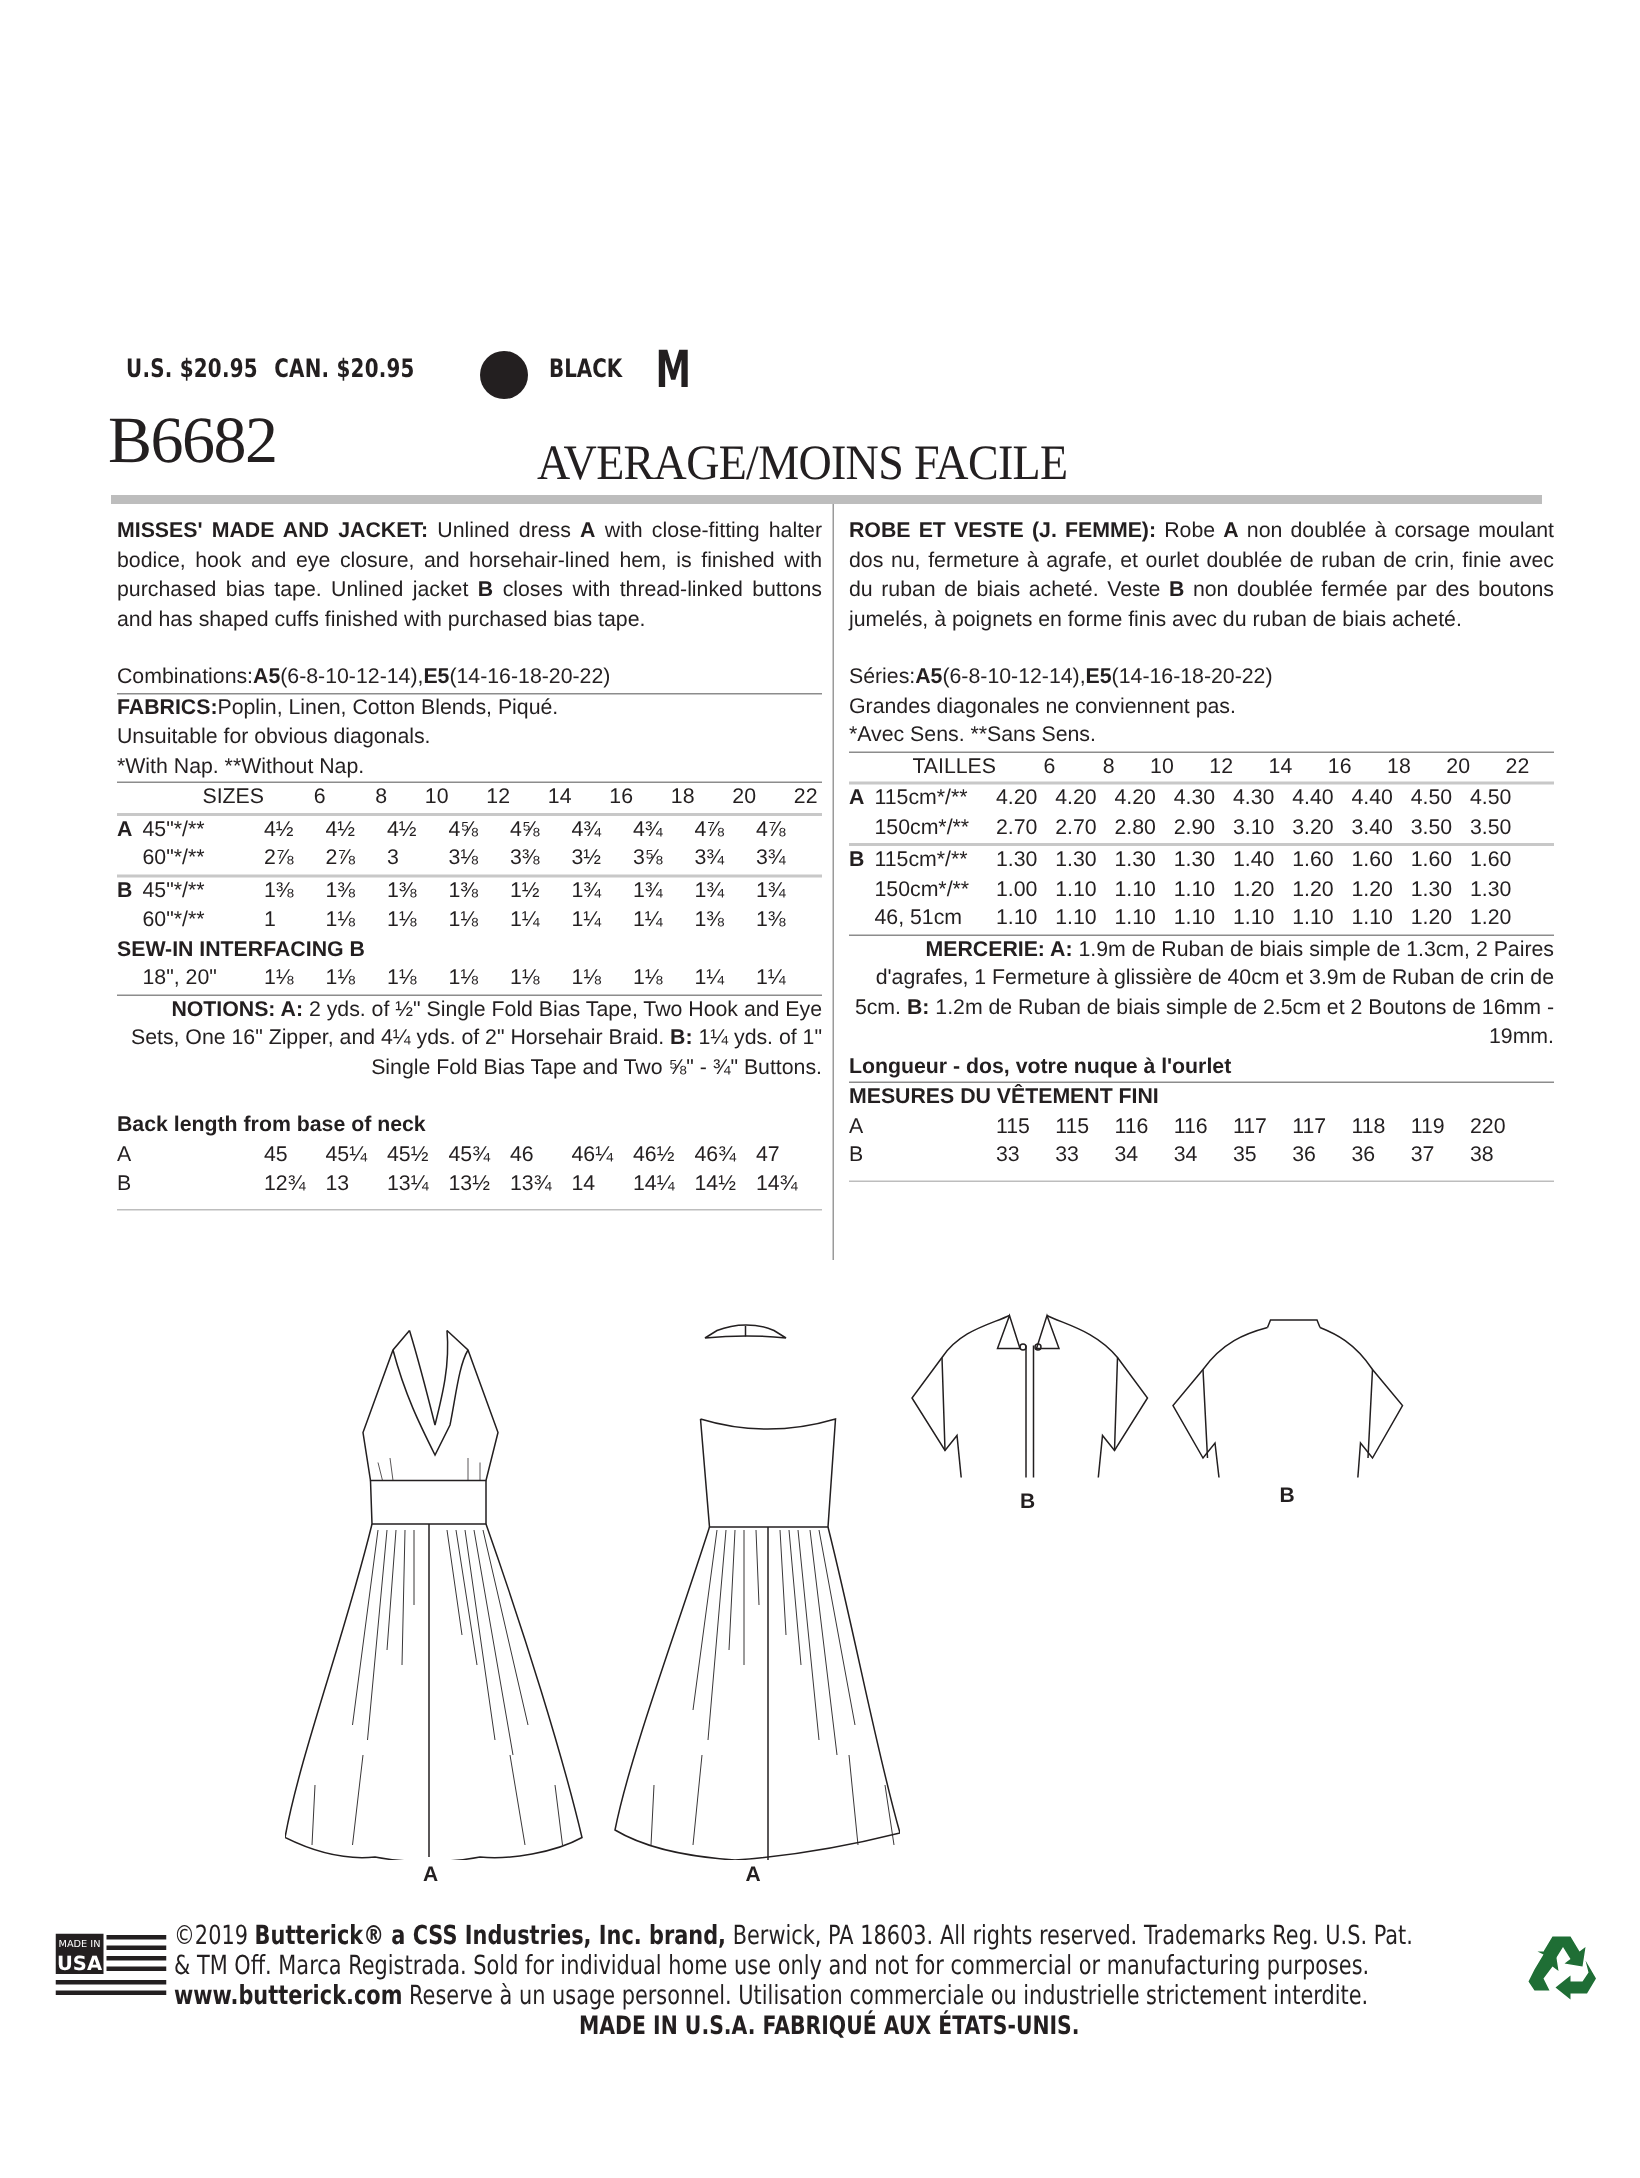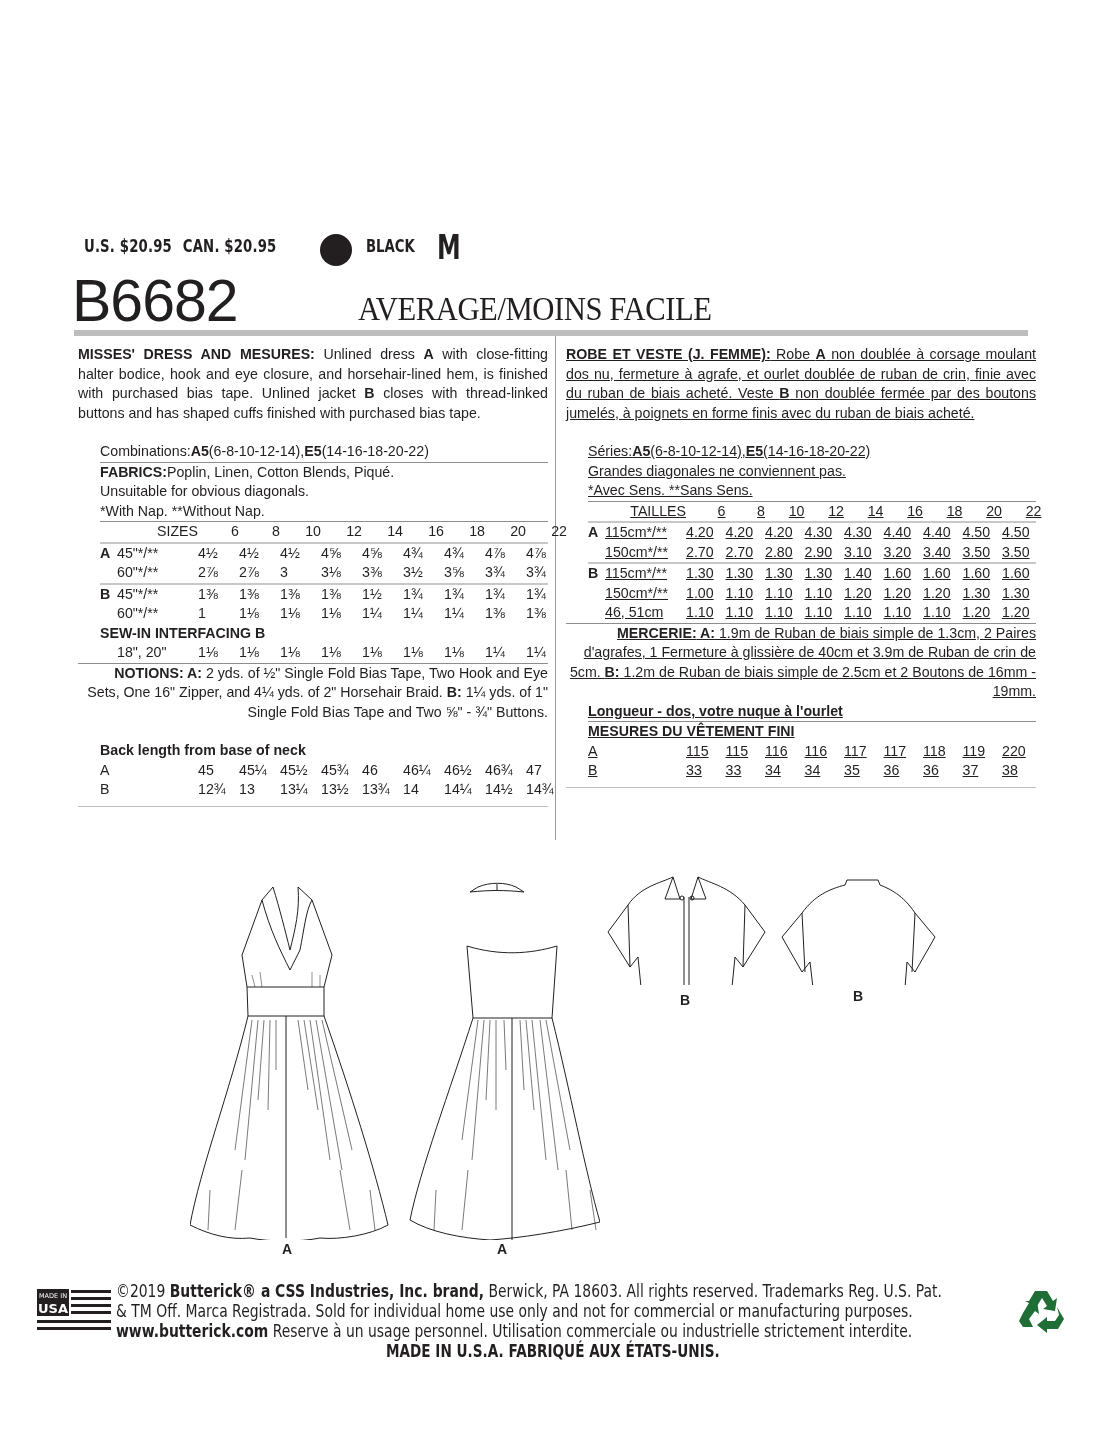--- a/index.html
+++ b/index.html
@@ -9,34 +9,34 @@
 
   
   .price-line { left:84px; top:236px; font-family:"DejaVu Sans", sans-serif; font-weight:bold;
                 font-size:17px; letter-spacing:0.2px; transform:scaleX(0.78); transform-origin:left top; white-space:nowrap; }
   .price-line span { margin-right:14px; }
   .dot { left:320px; top:234px; width:32px; height:32px; border-radius:50%; background:#231f20; }
   .color-name { left:366px; top:236px; font-family:"DejaVu Sans", sans-serif; font-weight:bold; font-size:17px;
                 transform:scaleX(0.78); transform-origin:left top; }
   .size-letter { left:437px; top:230px; font-family:"DejaVu Sans", sans-serif; font-weight:bold; font-size:34px;
                  transform:scaleX(0.7); transform-origin:left top; line-height:1; }
-  .pattern-num { left:72px; top:272px; font-family:Liberation Sans, sans-serif; font-size:59px; line-height:1; letter-spacing:-1px; }
+  .pattern-num { left:72px; top:272px; font-family:Liberation Serif, serif; font-size:44px; line-height:1; letter-spacing:-1px; }
   .difficulty { left:358px; top:293px; font-family:"Liberation Serif", serif; font-size:33px; line-height:1; letter-spacing:-0.5px;
                 transform:scaleX(0.93); transform-origin:left top; white-space:nowrap; }
   .top-bar { left:74px; top:330px; width:954px; height:6px; background:#bdbdbd; }
   .col-divider { left:555px; top:336px; width:1px; height:504px; background:#9a9a9a; }
 
   
   .col { position:absolute; top:345px; width:470px; font-size:14.2px; line-height:19.5px; }
   .col.en { left:78px; }
-  .col.fr { left:566px;text-decoration:underline; }
+  .col.fr { left:566px; }
   .para { text-align:justify; margin:0; }
   .para b { font-weight:bold; }
   .gap { height:19px; }
-  .row { display:flex; white-space:nowrap; height:19.5px;margin-left:22px; }
+  .row { display:flex; white-space:nowrap; height:19.5px; }
   .rule { border-top:1px solid #8c8c8c;text-align:right; }
   .rule-thick { border-top:2px solid #c8c8c8; }
   .lbl { width:98px; flex:none; }
   .lbl b { display:inline-block; width:17px; }
   .cells { display:flex; flex:1; }
   .cells span { width:41px; flex:none; }
   .fr .cells span { width:39.5px; }
   .heading { font-weight:bold; }
   .bottom-rule { border-top:1.5px solid #bdbdbd; margin-top:6px; }
 
@@ -61,21 +61,21 @@
 </div>
 <div class="abs dot"></div>
 <div class="abs color-name">BLACK</div>
 <div class="abs size-letter">M</div>
 <div class="abs pattern-num">B6682</div>
 <div class="abs difficulty">AVERAGE/MOINS FACILE</div>
 <div class="abs top-bar"></div>
 <div class="abs col-divider"></div>
 
 <div class="col en">
-  <p class="para"><b>MISSES' DRESS AND MESURES:</b><span> Unlined dress </span><b>A</b><span> with close-fitting halter bodice, hook and eye closure, and horsehair-lined hem, is finished with purchased bias tape. Unlined jacket </span><b>B</b><span> closes with thread-linked buttons and has shaped cuffs finished with purchased bias tape.</span></p>
+  <p class="para"><b>MISSES' MADE AND JACKET:</b><span> Unlined dress </span><b>A</b><span> with close-fitting halter bodice, hook and eye closure, and horsehair-lined hem, is finished with purchased bias tape. Unlined jacket </span><b>B</b><span> closes with thread-linked buttons and has shaped cuffs finished with purchased bias tape.</span></p>
   <div class="gap"></div>
   <div class="row">
       <span>Combinations: </span>
       <b>A5</b>
       <span>(6-8-10-12-14), </span>
       <b>E5</b>
       <span>(14-16-18-20-22)</span>
     </div>
   <div class="row rule">
       <b>FABRICS:</b>

